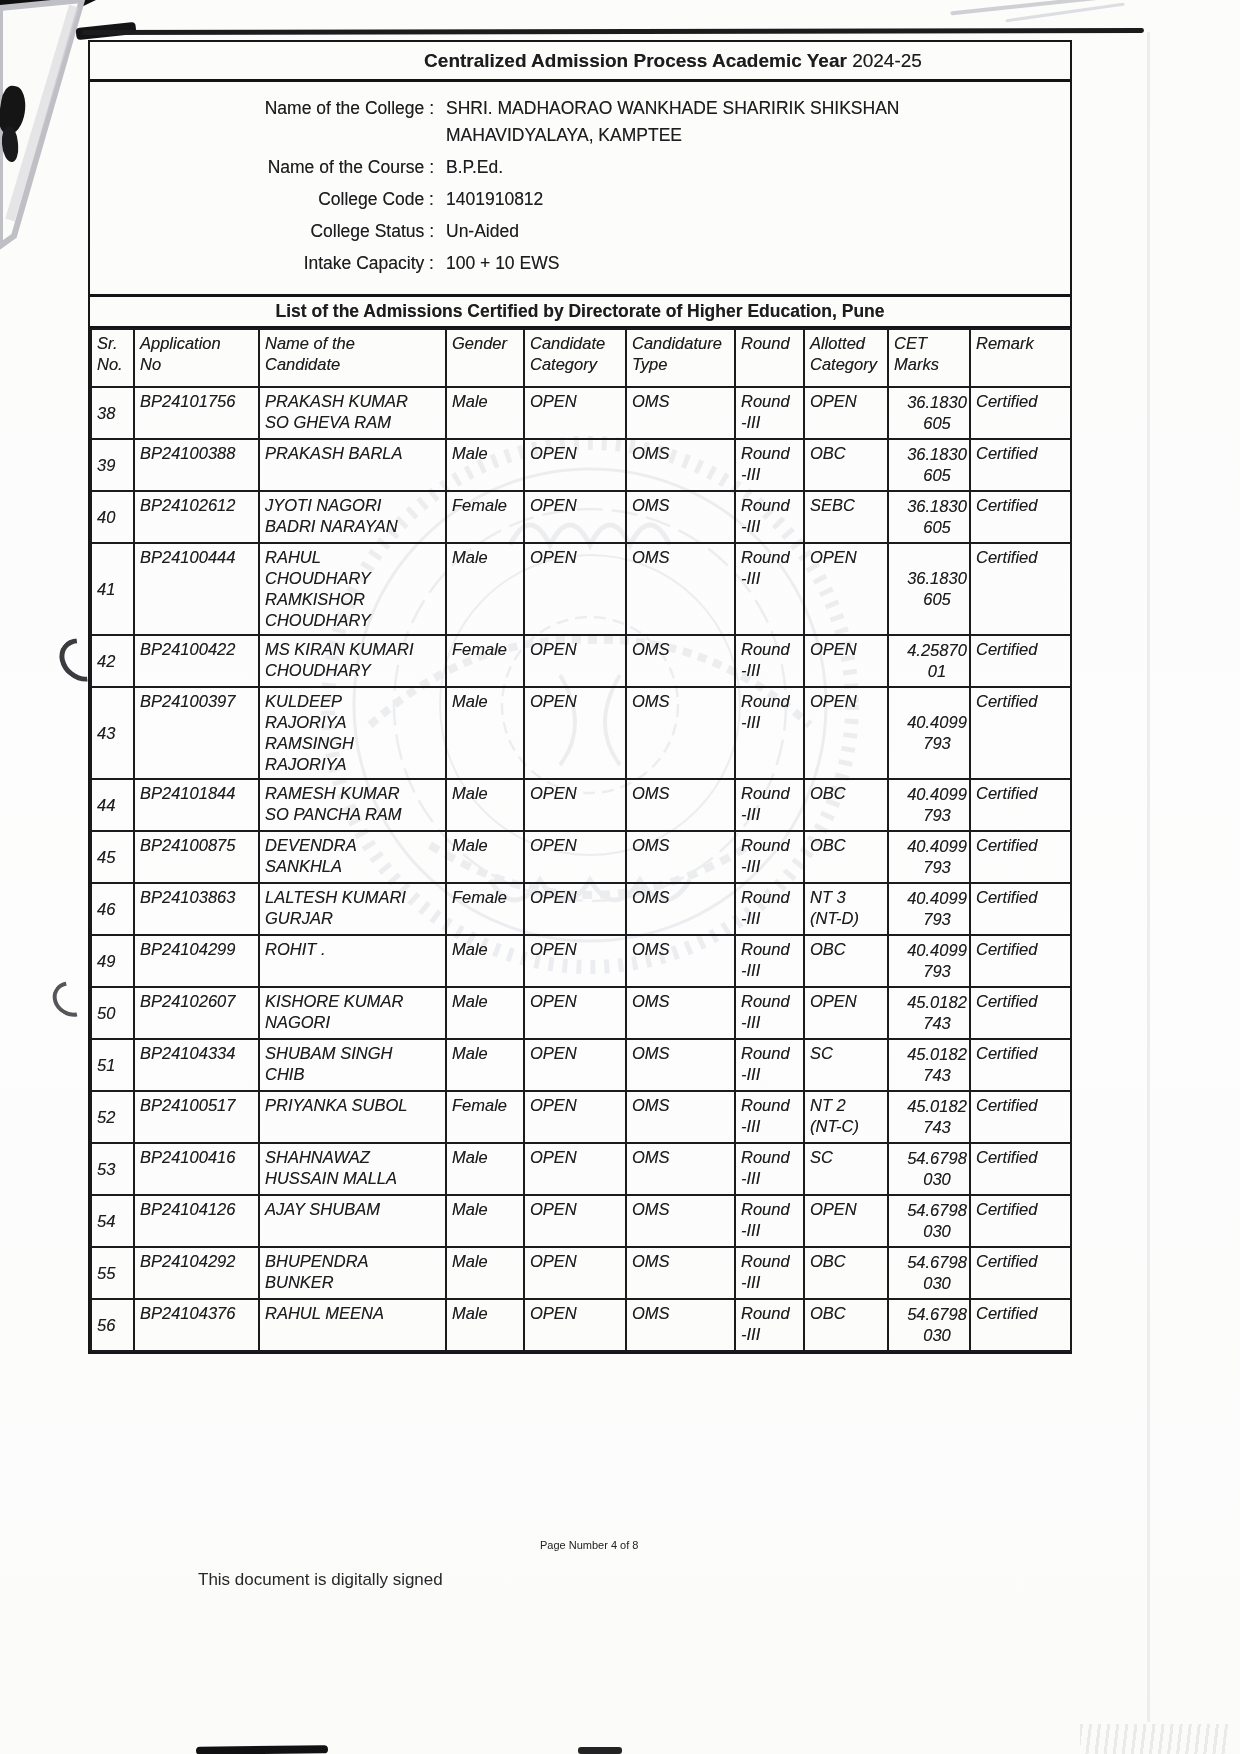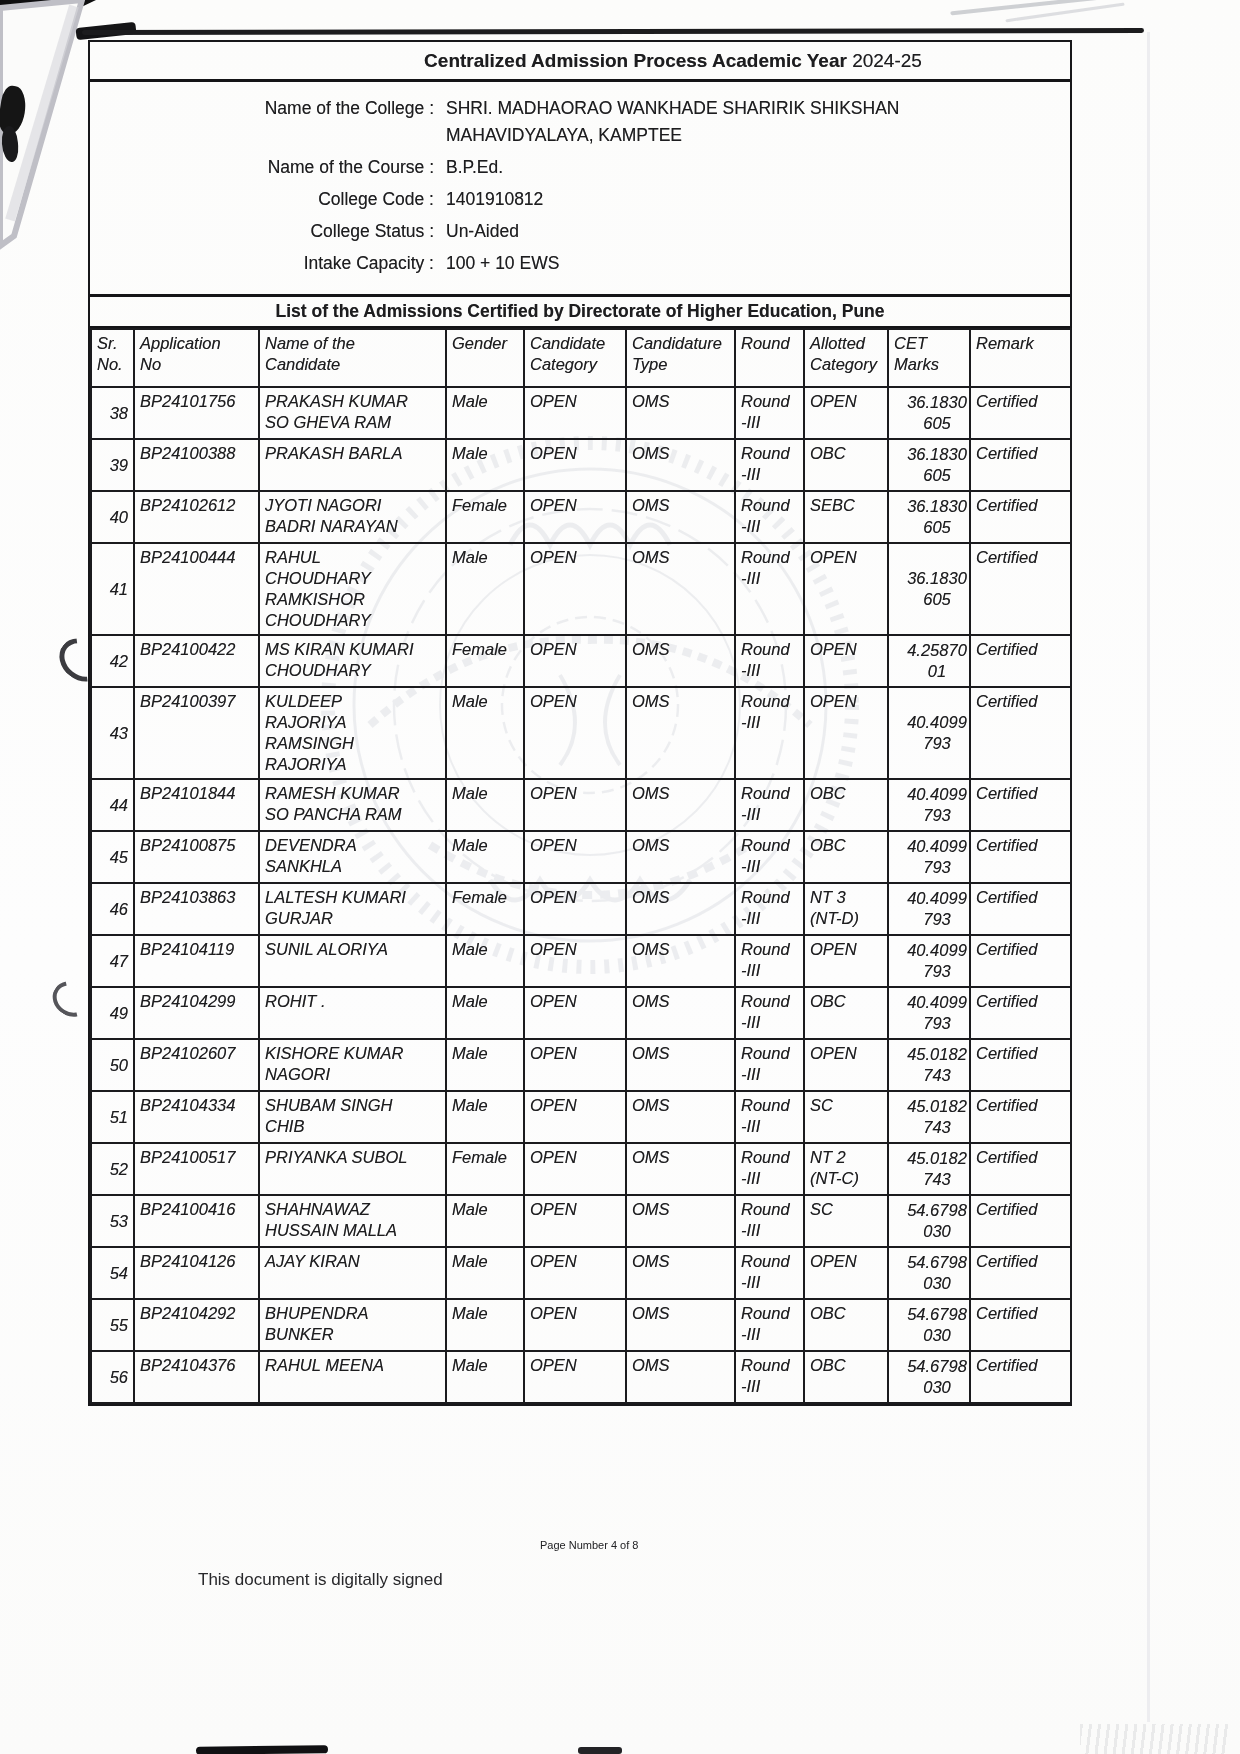--- a/index.html
+++ b/index.html
@@ -45,21 +45,21 @@
   .info-row{display:flex;margin:5px 0;font-size:17.5px;line-height:27px;}
   .info-label{width:344px;text-align:right;flex:none;}
   .info-value{margin-left:12px;max-width:545px;}
   .list-heading{height:29px;line-height:29px;text-align:center;font-weight:bold;font-size:17.5px;border-bottom:2px solid #141417;}
   
   table{border-collapse:collapse;width:100%;table-layout:fixed;background:transparent;font-style:italic;}
   th,td{border:2px solid #1b1b1e;font-size:16.5px;line-height:21px;padding:3px 5px;
     white-space:pre-line;overflow:hidden;background:transparent;font-weight:normal;}
   thead th{height:50px;vertical-align:top;text-align:left;}
   td{height:44px;vertical-align:top;text-align:left;}
-  td.c0{text-align:right;vertical-align:middle;}
+  td.c0{text-align:left;vertical-align:middle;}
   td.c8{vertical-align:middle;padding:3px 16px;}
   td.c8 .num{display:block;width:64px;margin:0 auto;text-align:center;word-break:break-all;}
   
   .footer-signed{position:absolute;left:150px;top:1570px;font-size:17px;color:#28282b;z-index:2;margin-left:48px;}
   .footer-page{position:absolute;left:540px;top:1496px;font-size:11px;color:#222225;z-index:2;margin-top:43px;}
 </style>
 </head>
 <body>
 
 <div class="scan-page">
@@ -288,33 +288,20 @@
             <td class="c4">OPEN</td>
             <td class="c5">OMS</td>
             <td class="c6">Round
 -III</td>
             <td class="c7">NT 3
 (NT-D)</td>
             <td class="c8"><span class="num">40.4099793</span></td>
             <td class="c9">Certified</td>
           </tr>
           <tr>
-            <td class="c0">47</td>
-            <td class="c1">BP24104119</td>
-            <td class="c2">SUNIL ALORIYA</td>
-            <td class="c3">Male</td>
-            <td class="c4">OPEN</td>
-            <td class="c5">OMS</td>
-            <td class="c6">Round
--III</td>
-            <td class="c7">OPEN</td>
-            <td class="c8"><span class="num">40.4099793</span></td>
-            <td class="c9">Certified</td>
-          </tr>
-          <tr>
             <td class="c0">49</td>
             <td class="c1">BP24104299</td>
             <td class="c2">ROHIT .</td>
             <td class="c3">Male</td>
             <td class="c4">OPEN</td>
             <td class="c5">OMS</td>
             <td class="c6">Round
 -III</td>
             <td class="c7">OBC</td>
             <td class="c8"><span class="num">40.4099793</span></td>
@@ -372,21 +359,21 @@
             <td class="c5">OMS</td>
             <td class="c6">Round
 -III</td>
             <td class="c7">SC</td>
             <td class="c8"><span class="num">54.6798030</span></td>
             <td class="c9">Certified</td>
           </tr>
           <tr>
             <td class="c0">54</td>
             <td class="c1">BP24104126</td>
-            <td class="c2">AJAY KIRAN</td>
+            <td class="c2">AJAY SHUBAM</td>
             <td class="c3">Male</td>
             <td class="c4">OPEN</td>
             <td class="c5">OMS</td>
             <td class="c6">Round
 -III</td>
             <td class="c7">OPEN</td>
             <td class="c8"><span class="num">54.6798030</span></td>
             <td class="c9">Certified</td>
           </tr>
           <tr>

